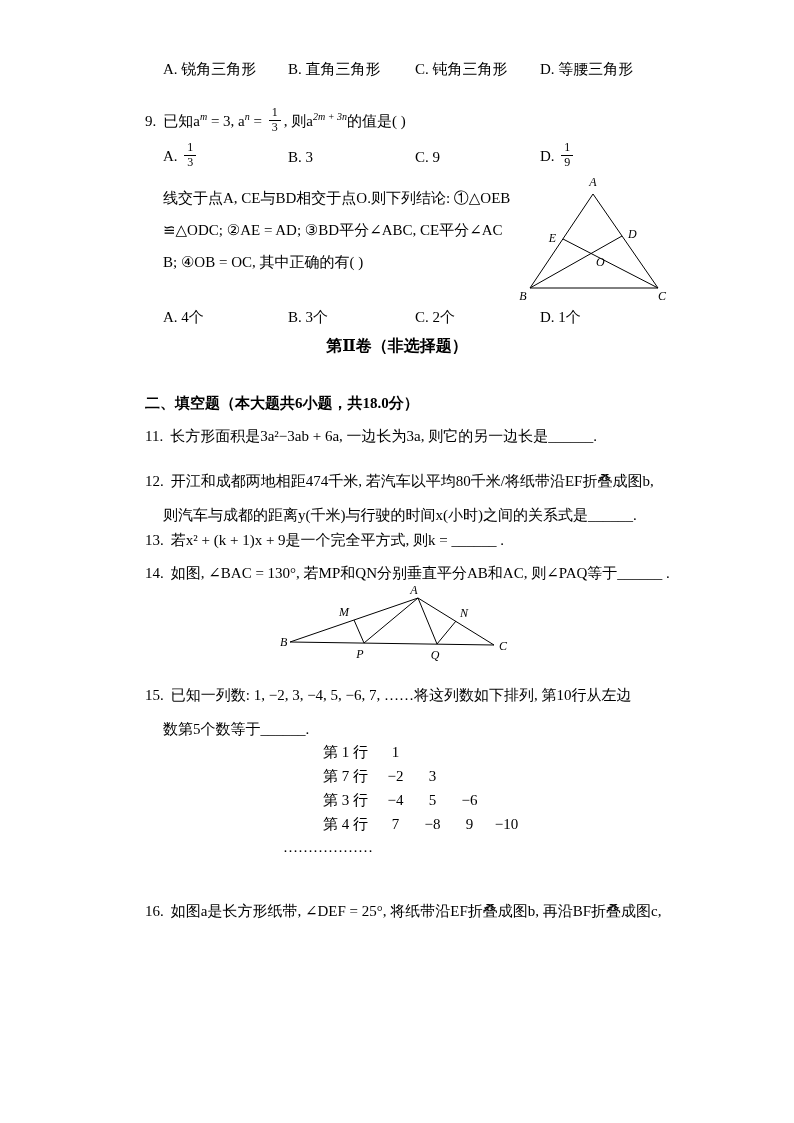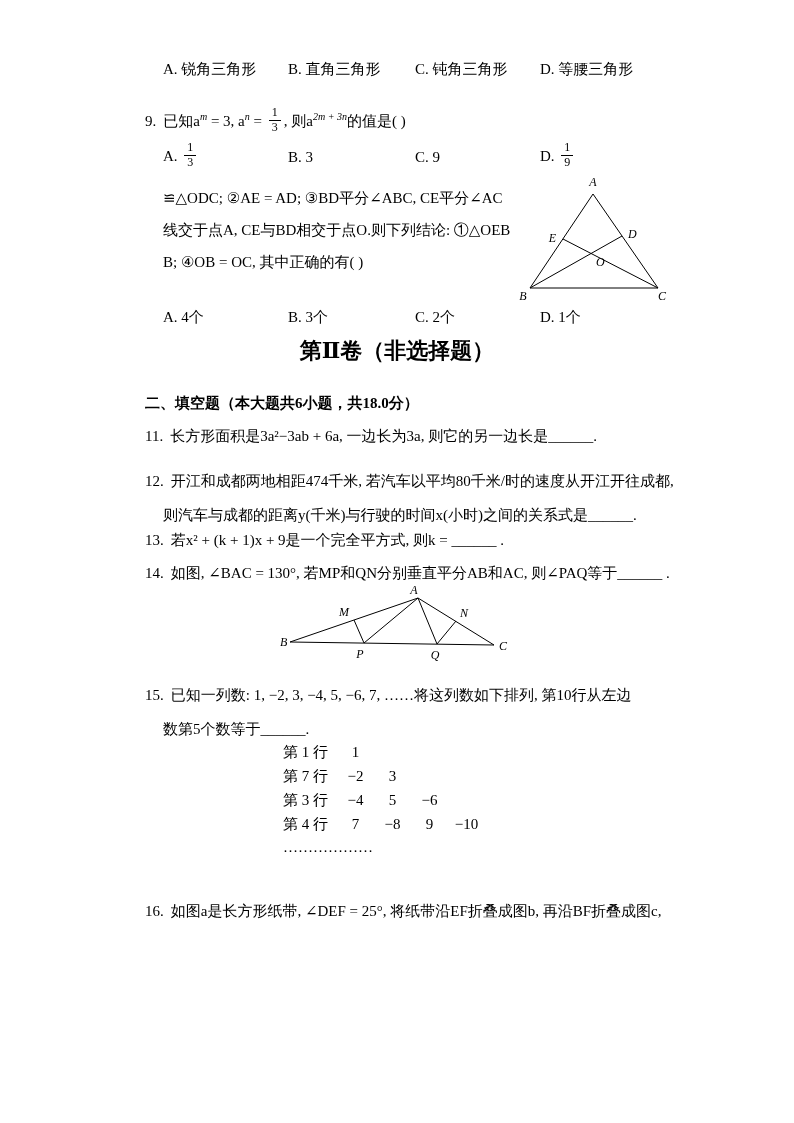--- a/index.html
+++ b/index.html
@@ -17,24 +17,24 @@
   .lines34 div { line-height:34px; }
   .indent { padding-left:18px; }
   .sup { font-size:10px; vertical-align:6px; font-style:italic; }
   .frac {
     display:inline-flex; flex-direction:column; align-items:center;
     vertical-align:middle; line-height:1.15; font-size:12px;
     margin:0 3px; position:relative; top:-2px;
   }
   .frac .fnum { padding:0 3px; border-bottom:1px solid #000; display:block; }
   .frac .fden { padding:0 3px; display:block; }
-  .h-center { left:0; width:794px; text-align:center; font-weight:bold; font-size:22px; }
+  .h-center { left:0; width:794px; text-align:center; font-weight:bold; font-size:16px; }
   .bold { font-weight:bold; }
   .numtable .trow { display:flex; line-height:24px; }
-  .numtable .tlabel { width:54px; }
+  .numtable .tlabel { width:54px;margin-left:40px; }
   .numtable .tcell { width:37px; text-align:center; }
   svg { display:block; }
   svg line, svg polygon { stroke:#000; stroke-width:1; fill:none; }
   svg text {
     font-family:"Liberation Serif","DejaVu Serif",serif;
     font-size:12px; font-style:italic; fill:#000; stroke:none;
   }
 </style>
 </head>
 <body>
@@ -50,22 +50,22 @@
 
   <div class="abs" style="left:163px; top:140px; line-height:30px;"><span class="col w1"><span>A. </span><span class="frac">
           <span class="fnum">1</span>
           <span class="fden">3</span>
         </span></span><span class="col w2">B. 3</span><span class="col w3">C. 9</span><span class="col"><span>D. </span><span class="frac">
           <span class="fnum">1</span>
           <span class="fden">9</span>
         </span></span></div>
 
   <div class="abs lines32" style="left:145px; top:182px;">
+    <div class="indent">线交于点A, CE与BD相交于点O.则下列结论: ①△OEB</div>
     <div class="indent">≌△ODC; ②AE = AD; ③BD平分∠ABC, CE平分∠AC</div>
-    <div class="indent">线交于点A, CE与BD相交于点O.则下列结论: ①△OEB</div>
     <div class="indent">B; ④OB = OC, 其中正确的有(  )</div>
   </div>
 
   <svg class="abs" style="left:510px; top:176px;" width="168" height="130" viewBox="0 0 168 130">
     <polygon points="83,18 20,112 148,112"></polygon>
     <line x1="20" y1="112" x2="112" y2="60"></line>
     <line x1="148" y1="112" x2="53" y2="63"></line>
     <text x="83" y="10" text-anchor="middle">A</text>
     <text x="46" y="66" text-anchor="end">E</text>
     <text x="118" y="62" text-anchor="start">D</text>
@@ -76,21 +76,21 @@
 
   <div class="abs" style="left:163px; top:308px;"><span class="col w1">A. 4个</span><span class="col w2">B. 3个</span><span class="col w3">C. 2个</span><span class="col">D. 1个</span></div>
 
   <div class="abs h-center" style="top:336px;">第Ⅱ卷（非选择题）</div>
 
   <div class="abs bold" style="left:145px; top:394px;">二、填空题（本大题共6小题，共18.0分）</div>
 
   <div class="abs" style="left:145px; top:427px;"><span class="qnum">11.</span><span>长方形面积是3a²−3ab + 6a, 一边长为3a, 则它的另一边长是______.</span></div>
 
   <div class="abs lines34" style="left:145px; top:464px;">
-    <div><span class="qnum">12.</span><span>开江和成都两地相距474千米, 若汽车以平均80千米/时的速度从开江开往成都,</span></div>
+    <div><span class="qnum">12.</span><span>开江和成都两地相距474千米, 若汽车以平均80千米/将纸带沿EF折叠成图b,</span></div>
     <div class="indent">则汽车与成都的距离y(千米)与行驶的时间x(小时)之间的关系式是______.</div>
   </div>
 
   <div class="abs" style="left:145px; top:531px;"><span class="qnum">13.</span><span>若x² + (k + 1)x + 9是一个完全平方式, 则k = ______ .</span></div>
 
   <div class="abs" style="left:145px; top:564px;"><span class="qnum">14.</span><span>如图, ∠BAC = 130°, 若MP和QN分别垂直平分AB和AC, 则∠PAQ等于______ .</span></div>
 
   <svg class="abs" style="left:280px; top:584px;" width="230" height="78" viewBox="0 0 230 78">
     <polygon points="138,14 10,58 214,61"></polygon>
     <line x1="74" y1="36" x2="84" y2="59"></line>

